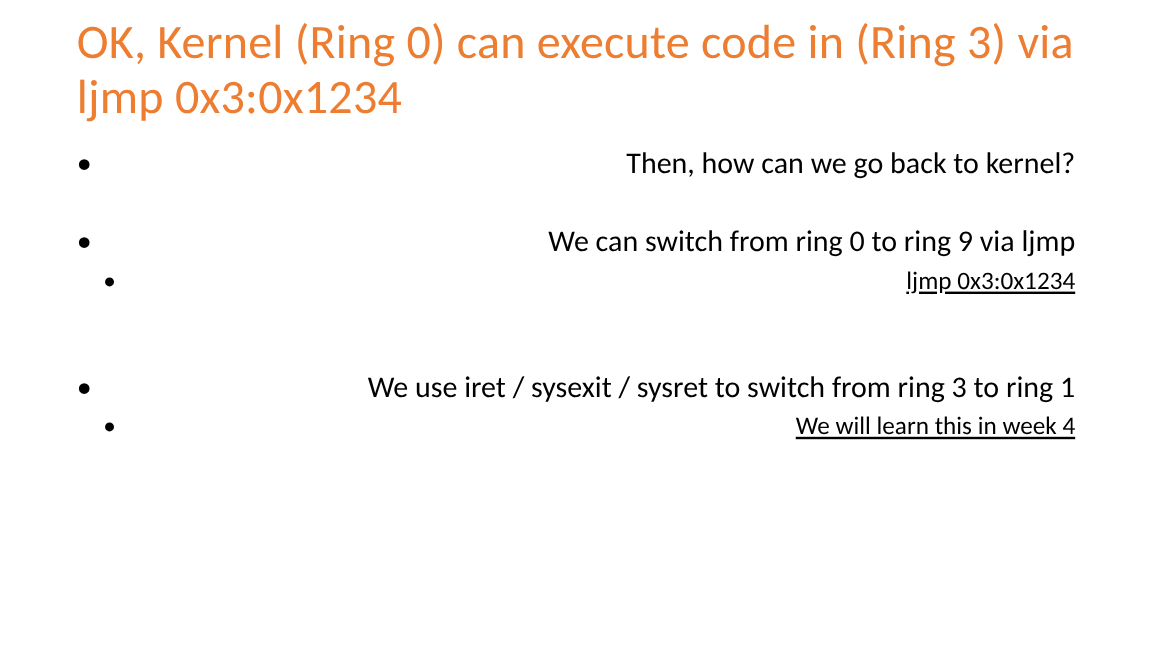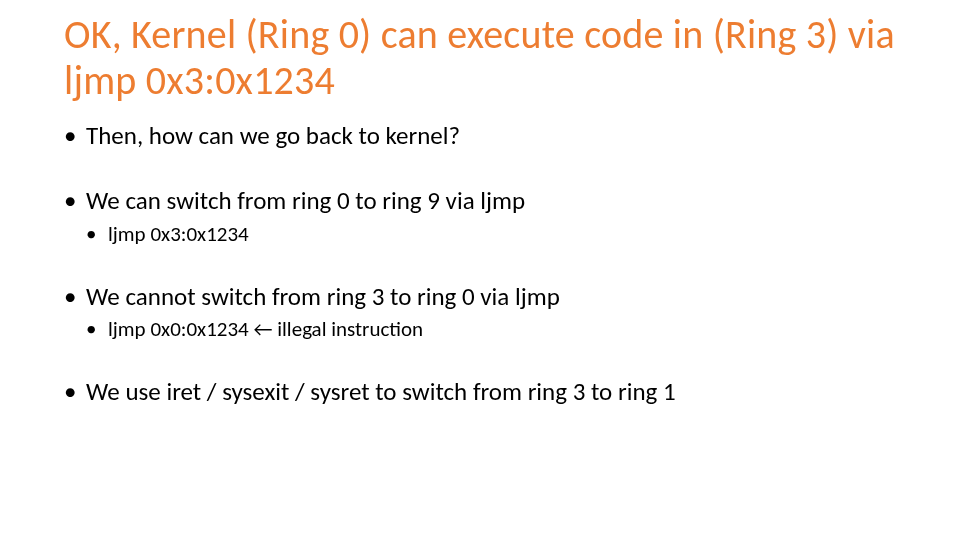--- a/index.html
+++ b/index.html
@@ -22,20 +22,21 @@
     font-size: 40px;
     line-height: 1.15;
     font-weight: 400;
     margin: 0 0 16px 0;
     letter-spacing: 0.2px;
   }
   ul.level1 {
     list-style: none;
     padding: 0;
     margin: 0;
+    text-align: right;
   }
   ul.level1 > li {
     font-size: 25px;
     line-height: 1.25;
     margin: 0 0 8px 0;
     position: relative;
     padding-left: 22px;
   }
   ul.level1 > li::before {
     content: "•";
@@ -47,20 +48,21 @@
     list-style: none;
     padding: 0;
     margin: 4px 0 0 0;
   }
   ul.level2 > li {
     font-size: 21px;
     line-height: 1.25;
     margin: 0 0 6px 0;
     position: relative;
     padding-left: 22px;
+    text-decoration: underline;
   }
   ul.level2 > li::before {
     content: "•";
     position: absolute;
     left: 0;
     top: 0;
   }
   .gap {
     height: 26px;
   }
@@ -85,31 +87,26 @@
       <ul class="level2">
         <li>
           <span>ljmp 0x3:0x1234</span>
         </li>
       </ul>
     </li>
   </ul>
 
   <div class="gap"></div>
 
-  <ul class="level1">
-    <li>
-      <span>We cannot switch from ring 3 to ring 0 via ljmp</span>
-      <ul class="level2">
-        <li>
-          <span>ljmp 0x0:0x1234 ← illegal instruction</span>
-        </li>
-      </ul>
-    </li>
-  </ul>
 
   <div class="gap"></div>
 
   <ul class="level1">
     <li>
       <span>We use iret / sysexit / sysret to switch from ring 3 to ring 1</span>
+      <ul class="level2">
+        <li>
+          <span>We will learn this in week 4</span>
+        </li>
+      </ul>
     </li>
   </ul>
 </div>
 
 </body></html>

